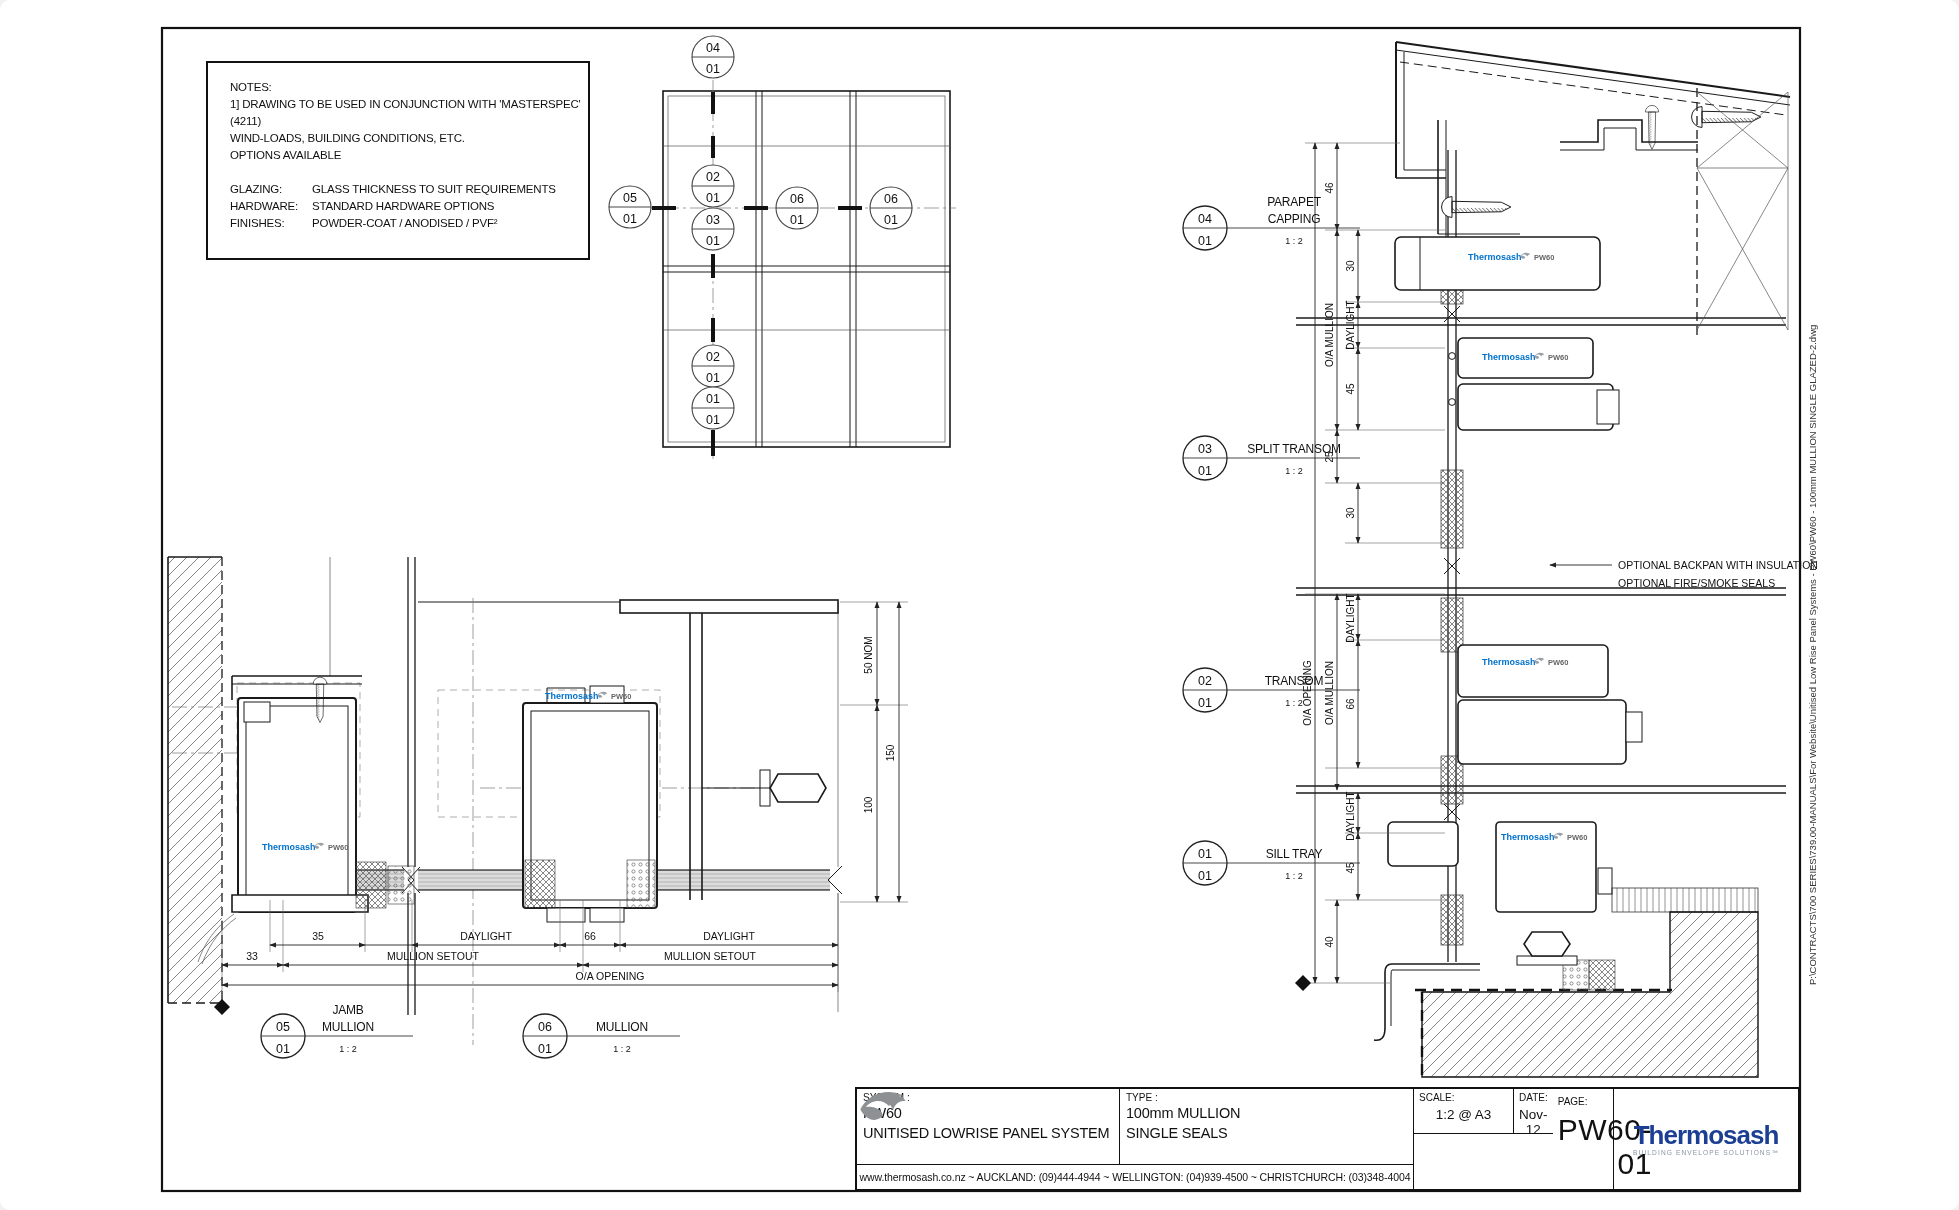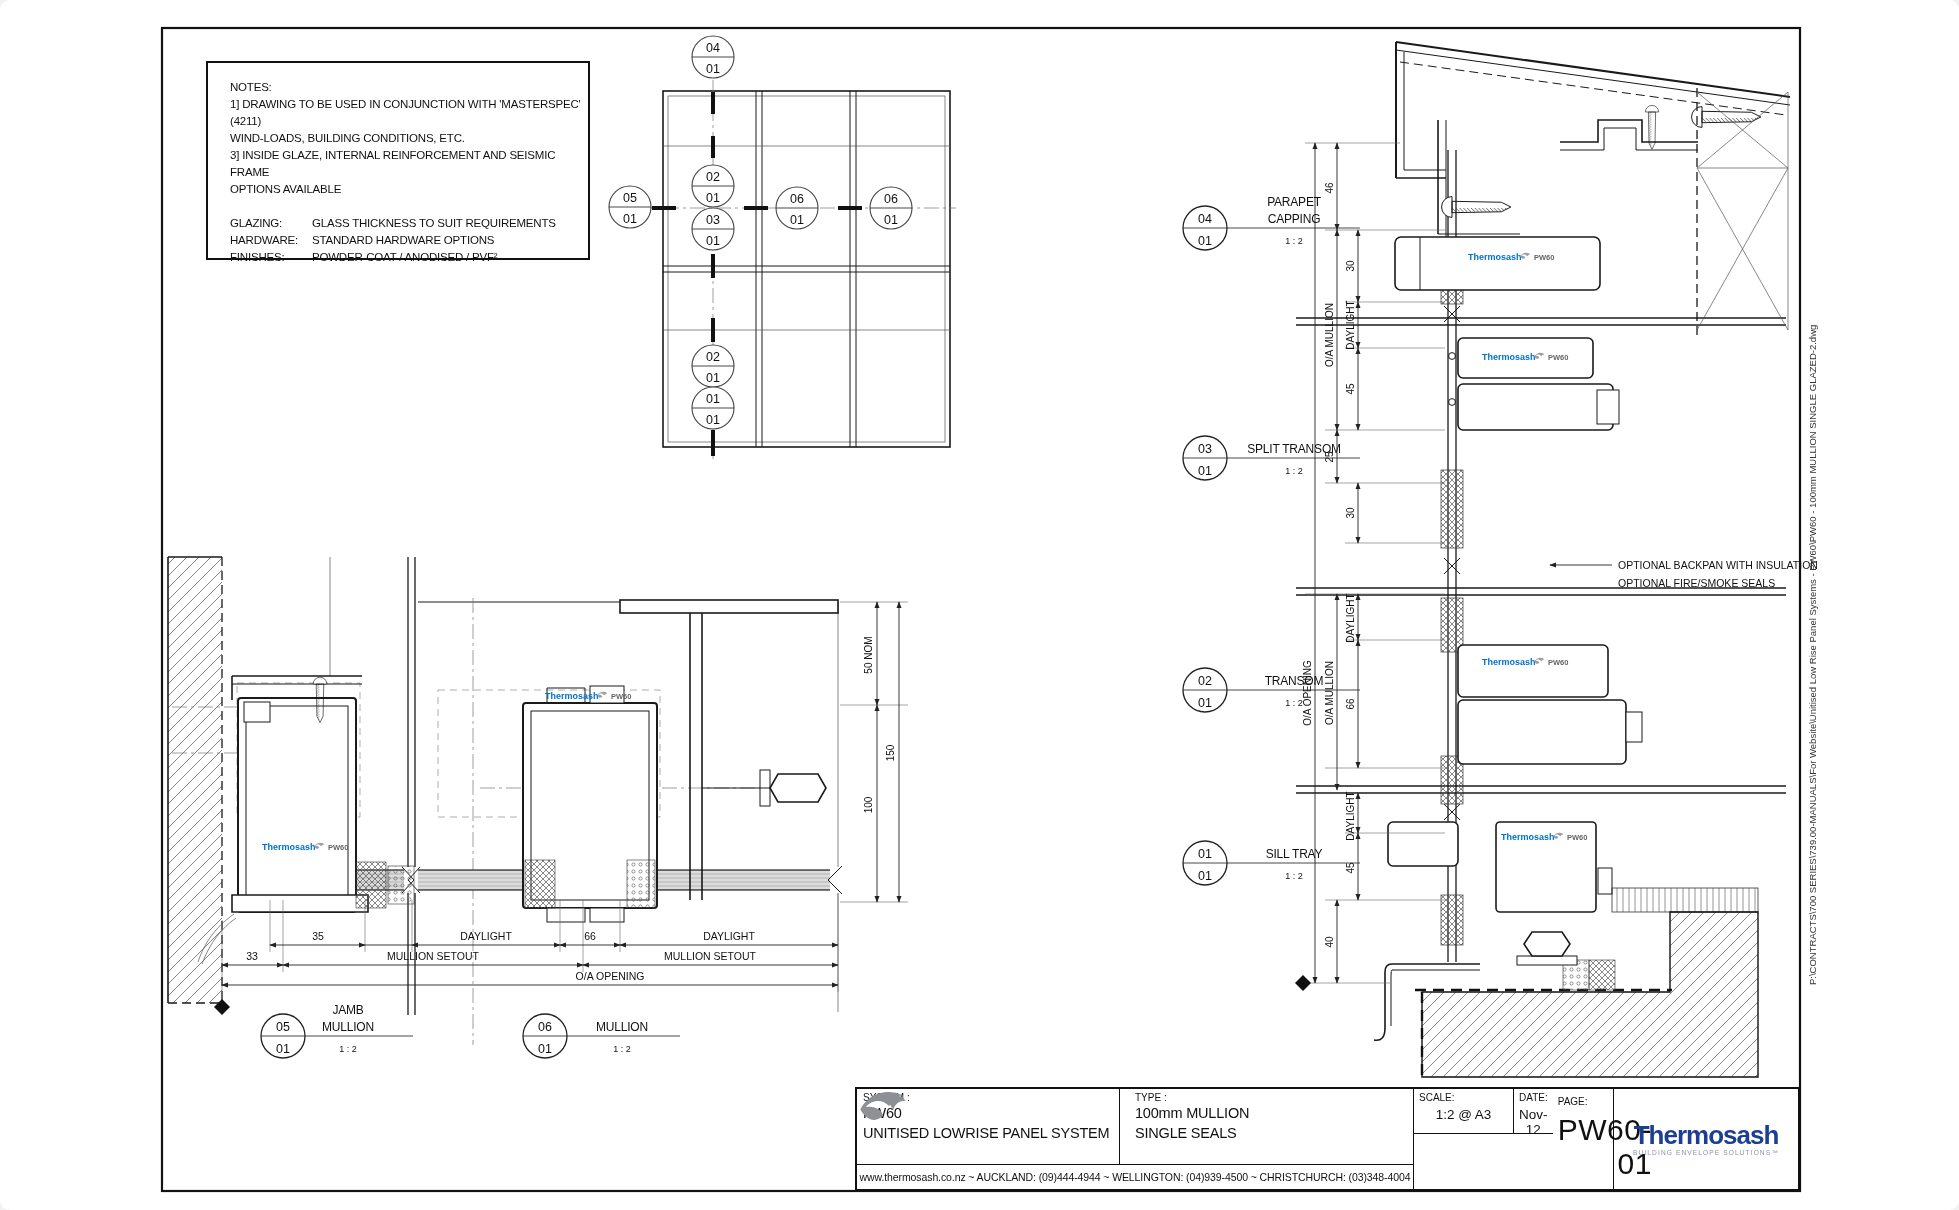--- a/index.html
+++ b/index.html
@@ -36,21 +36,21 @@
          font-size:11.5px;line-height:17px;letter-spacing:-0.2px;color:#111;}
   .notes .spec{display:flex;margin-top:0;}
   .notes .spec .lab{width:82px;flex:none;}
   .notes .gap{height:17px;}
   
   .tb{position:absolute;left:855px;top:1087px;width:945px;height:104px;
       border:2px solid #111;box-sizing:border-box;display:flex;color:#111;}
   .tb .col-left{width:557px;display:flex;flex-direction:column;border-right:1.5px solid #111;box-sizing:border-box;}
   .tb .row-main{flex:1;display:flex;}
   .tb .cell-system{width:263px;border-right:1.5px solid #111;box-sizing:border-box;padding:3px 6px;}
-  .tb .cell-type{flex:1;box-sizing:border-box;padding:3px 6px;margin-left:9px;}
+  .tb .cell-type{flex:1;box-sizing:border-box;padding:3px 6px;}
   .tb .lab{font-size:10px;}
   .tb .v1{font-size:14.5px;margin-top:2px;letter-spacing:-0.2px;}
   .tb .v2{font-size:14.5px;margin-top:4px;letter-spacing:-0.2px;}
   .tb .footerline{height:24px;border-top:1.5px solid #111;display:flex;align-items:center;
       justify-content:center;font-size:10.5px;letter-spacing:-0.1px;}
   .tb .col-mid{width:200px;border-right:1.5px solid #111;box-sizing:border-box;display:flex;flex-direction:row;}
   .tb .sd-row{height:45px;display:flex;border-bottom:1.5px solid #111;box-sizing:border-box;}
   .tb .cell-scale{width:100px;border-right:1.5px solid #111;box-sizing:border-box;padding:3px 5px;}
   .tb .cell-date{flex:1;padding:3px 5px;box-sizing:border-box;}
   .tb .sd-val{font-size:13.5px;text-align:center;margin-top:4px;}
@@ -526,21 +526,20 @@
     </g>
   </g>
 
   <text transform="rotate(-90 1816 985)" x="1816" y="985" style="font-size:9.5px;fill:#333">P:\CONTRACTS\700 SERIES\739.00-MANUALS\For Website\Unitised Low Rise Panel Systems - PW60\PW60 - 100mm MULLION SINGLE GLAZED-2.dwg</text>
 </svg>
 
 <div class="notes">
   <div>NOTES:</div>
   <div>1] DRAWING TO BE USED IN CONJUNCTION WITH 'MASTERSPEC' (4211)</div>
   <div>WIND-LOADS, BUILDING CONDITIONS, ETC.</div>
-  <div>3] INSIDE GLAZE, INTERNAL REINFORCEMENT AND SEISMIC FRAME</div>
   <div>OPTIONS AVAILABLE</div>
   <div class="gap"></div>
   <div class="spec">
     <span class="lab">GLAZING:</span>
     <span>GLASS THICKNESS TO SUIT REQUIREMENTS</span>
   </div>
   <div class="spec">
     <span class="lab">HARDWARE:</span>
     <span>STANDARD HARDWARE OPTIONS</span>
   </div>

